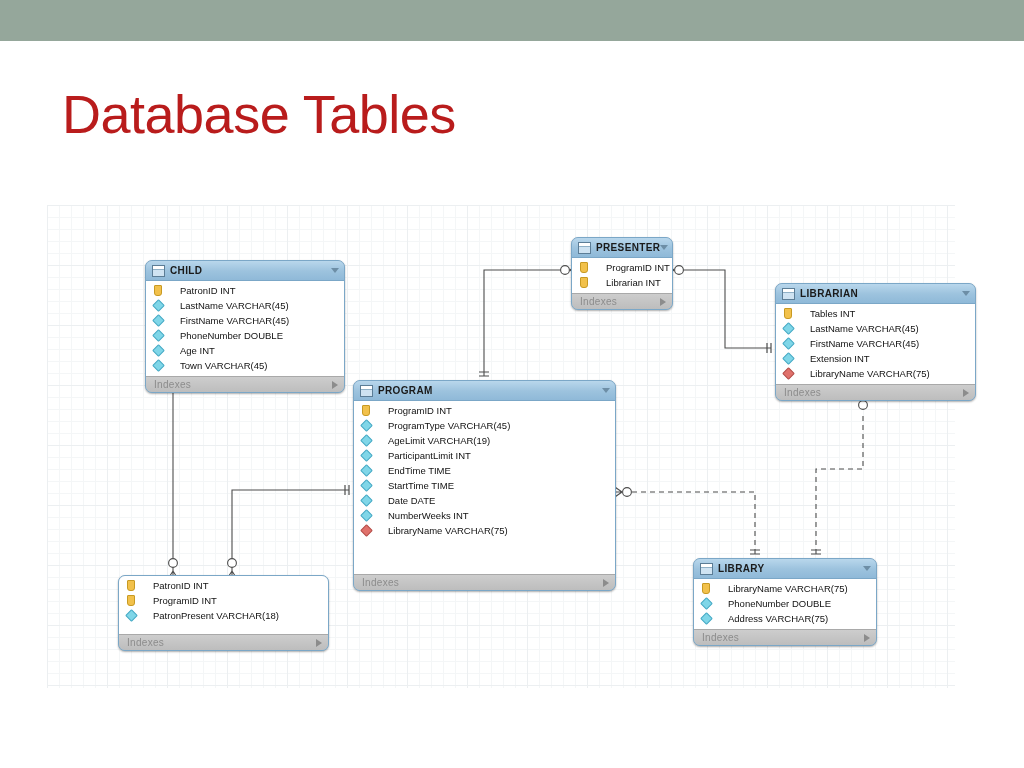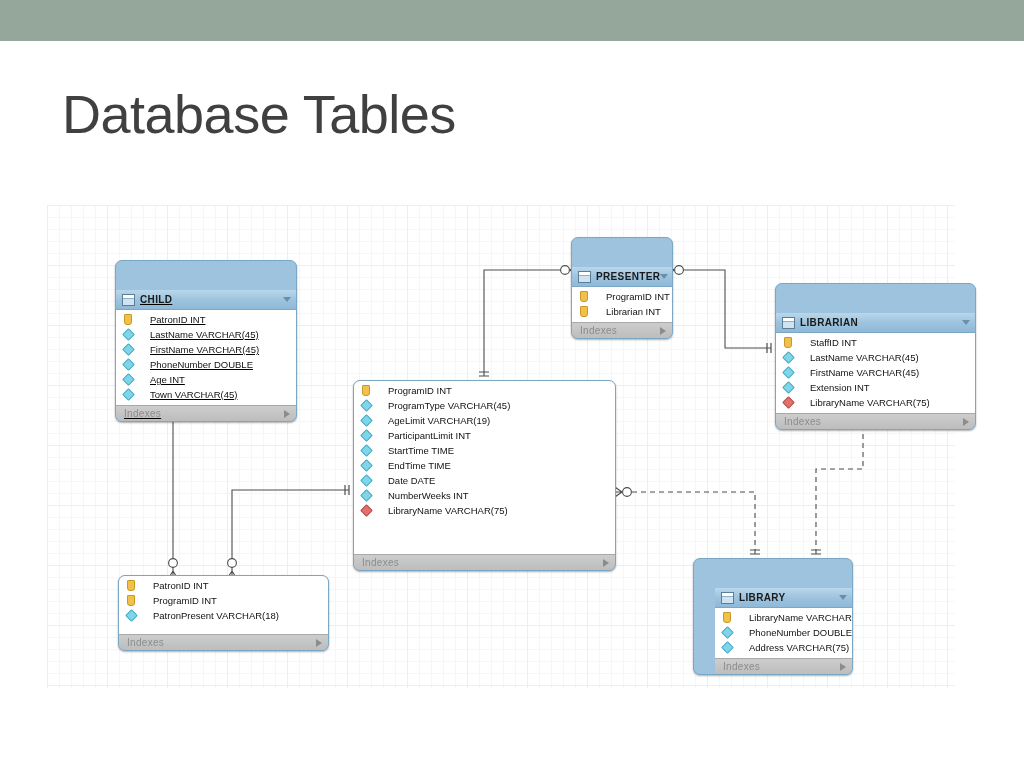--- a/index.html
+++ b/index.html
@@ -17,21 +17,21 @@
   #topbar {
     position: absolute; left: 0; top: 0;
     width: 1024px; height: 41px;
     background: #95a79b;
   }
   #title {
     position: absolute;
     left: 62px; top: 82px;
     font-size: 54px;
     line-height: 64px;
-    color: #404040;
+    color: #b91c1c;
     font-weight: normal;
     letter-spacing: -0.5px;
     white-space: nowrap;
   }
 
   
   #canvas {
     position: absolute;
     left: 47px; top: 205px;
     width: 908px; height: 483px;
@@ -61,21 +61,20 @@
     overflow: hidden;
     border: 1px solid #7ba7c7;
     box-sizing: border-box;
   }
   .tbl-hd {
     height: 19px;
     display: flex; align-items: center;
     padding: 0 5px 0 6px;
     background: linear-gradient(to bottom, #b9d7ec 0%, #9dc3de 52%, #8fb9d8 100%);
     border-bottom: 1px solid #7ba7c7;
-    margin-top: 29px;
   }
   .tbl-icon {
     width: 11px; height: 10px;
     border: 1px solid #5c7d96;
     background: linear-gradient(to bottom, #ffffff 0 40%, #cfe3f2 40% 100%);
     margin-right: 5px;
     flex: 0 0 auto;
     position: relative;
   }
   .tbl-icon::after{
@@ -200,21 +199,21 @@
         <g>
           <path d="M769,349 L769,264 L816,264 L816,207" stroke-dasharray="5,4"></path>
           <path d="M764,345 L774,345 M764,349 L774,349" stroke-width="1.2"></path>
           <circle cx="816" cy="200" r="4.4" fill="#ffffff"></circle>
           <path d="M816,196 L809,185 M816,196 L816,185 M816,196 L823,185"></path>
         </g>
 
       </g>
     </svg>
 
-    <div class="tbl" style="left:68px; top:55px; width:182px;text-decoration:underline;">
+    <div class="tbl" style="left:98px; top:55px; width:200px;">
       <div class="tbl-hd">
         <span class="tbl-icon"></span>
         <span class="tbl-name">CHILD</span>
         <span class="caret"></span>
       </div>
       <div class="tbl-body">
         <div class="fld">
             <span class="bullet key"></span>
             <span class="fld-label">PatronID INT</span>
           </div>
@@ -269,21 +268,21 @@
 
     <div class="tbl" style="left:728px; top:78px; width:201px;">
       <div class="tbl-hd">
         <span class="tbl-icon"></span>
         <span class="tbl-name">LIBRARIAN</span>
         <span class="caret"></span>
       </div>
       <div class="tbl-body">
         <div class="fld">
             <span class="bullet key"></span>
-            <span class="fld-label">StaffID INT</span>
+            <span class="fld-label">Tables INT</span>
           </div>
         <div class="fld">
             <span class="bullet col"></span>
             <span class="fld-label">LastName VARCHAR(45)</span>
           </div>
         <div class="fld">
             <span class="bullet col"></span>
             <span class="fld-label">FirstName VARCHAR(45)</span>
           </div>
         <div class="fld">
@@ -295,44 +294,49 @@
             <span class="fld-label">LibraryName VARCHAR(75)</span>
           </div>
       </div>
       <div class="tbl-ft">
         <span class="ft-label">Indexes</span>
         <span class="ft-arrow"></span>
       </div>
     </div>
 
     <div class="tbl" style="left:306px; top:175px; width:263px;">
+      <div class="tbl-hd">
+        <span class="tbl-icon"></span>
+        <span class="tbl-name">PROGRAM</span>
+        <span class="caret"></span>
+      </div>
       <div class="tbl-body">
         <div class="fld">
             <span class="bullet key"></span>
             <span class="fld-label">ProgramID INT</span>
           </div>
         <div class="fld">
             <span class="bullet col"></span>
             <span class="fld-label">ProgramType VARCHAR(45)</span>
           </div>
         <div class="fld">
             <span class="bullet col"></span>
             <span class="fld-label">AgeLimit VARCHAR(19)</span>
           </div>
         <div class="fld">
             <span class="bullet col"></span>
             <span class="fld-label">ParticipantLimit INT</span>
           </div>
         <div class="fld">
             <span class="bullet col"></span>
+            <span class="fld-label">EndTime TIME</span>
+          </div>
+        <div class="fld">
+            <span class="bullet col"></span>
             <span class="fld-label">StartTime TIME</span>
-          </div>
-        <div class="fld">
-            <span class="bullet col"></span>
-            <span class="fld-label">EndTime TIME</span>
           </div>
         <div class="fld">
             <span class="bullet col"></span>
             <span class="fld-label">Date DATE</span>
           </div>
         <div class="fld">
             <span class="bullet col"></span>
             <span class="fld-label">NumberWeeks INT</span>
           </div>
         <div class="fld">
@@ -362,21 +366,21 @@
             <span class="fld-label">PatronPresent VARCHAR(18)</span>
           </div>
         <div class="spacer" style="height:8px;"></div>
       </div>
       <div class="tbl-ft">
         <span class="ft-label">Indexes</span>
         <span class="ft-arrow"></span>
       </div>
     </div>
 
-    <div class="tbl" style="left:646px; top:353px; width:160px;padding-left:21px;">
+    <div class="tbl" style="left:646px; top:353px; width:184px;">
       <div class="tbl-hd">
         <span class="tbl-icon"></span>
         <span class="tbl-name">LIBRARY</span>
         <span class="caret"></span>
       </div>
       <div class="tbl-body">
         <div class="fld">
             <span class="bullet key"></span>
             <span class="fld-label">LibraryName VARCHAR(75)</span>
           </div>

